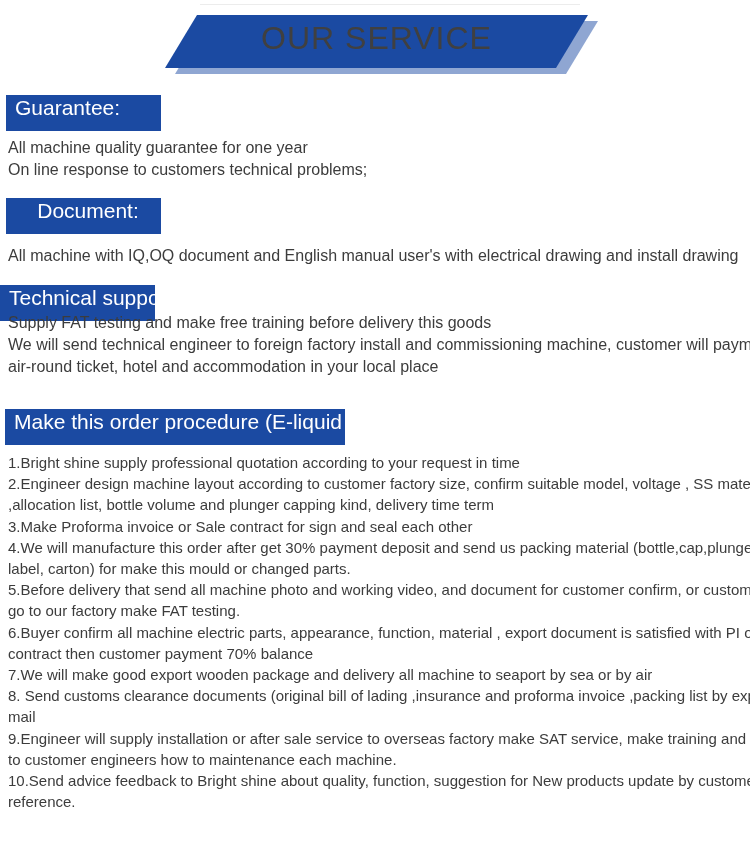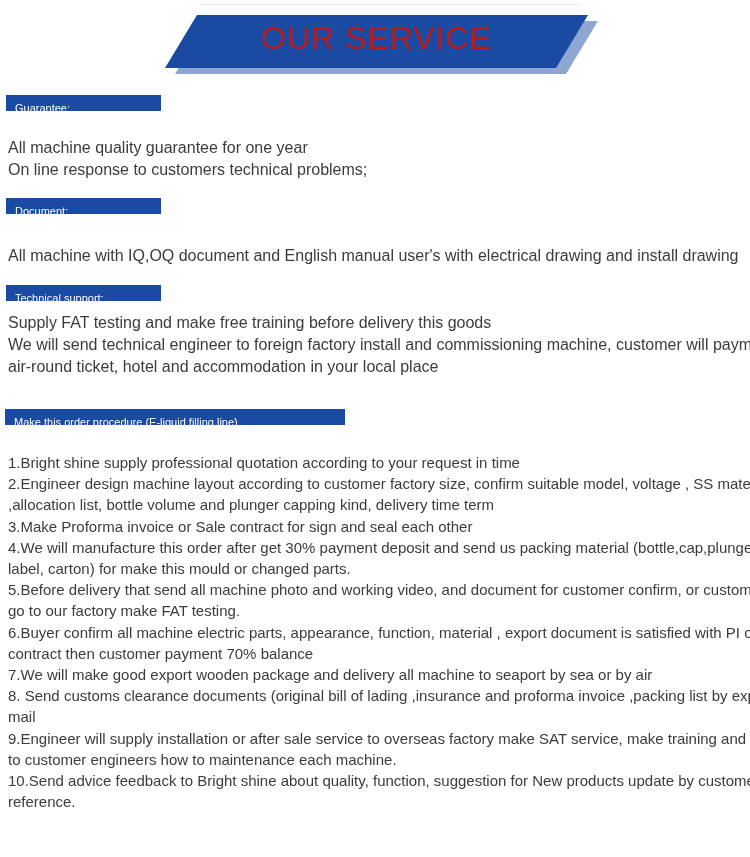--- a/index.html
+++ b/index.html
@@ -25,29 +25,29 @@
     clip-path: polygon(207px 21px, 598px 21px, 566px 74px, 175px 74px);
   }
   .banner-main {
     position: absolute; left: 0; top: 0; width: 750px; height: 85px;
     background: var(--primary-blue, #1b4aa2);
     clip-path: polygon(197px 15px, 588px 15px, 556px 68px, 165px 68px);
   }
   .banner-title {
     position: absolute; left: 181px; top: 15px; width: 391px; height: 47px;
     display: flex; align-items: center; justify-content: center;
-    color: #b91c1c; font-size: 32px; letter-spacing: 1px;
+    color: #404040; font-size: 32px; letter-spacing: 1px;
     white-space: nowrap;
   }
   .section-bar {
     position: absolute;
-    height: 16px; line-height: 26px;
+    height: 36px; line-height: 26px;
     background: var(--primary-blue, #1b4aa2);
     color: #ffffff;
-    font-size: 11px;
+    font-size: 21px;
     padding-left: 9px;
     box-sizing: border-box;
     white-space: nowrap;
   }
   .section-body {
     position: absolute;
     left: 8px;
     font-size: 16px;
     line-height: 22px;
     white-space: pre;
@@ -69,29 +69,29 @@
   <div class="banner-wrap">
     <div class="banner-shadow"></div>
     <div class="banner-main"></div>
     <div class="banner-title">OUR SERVICE</div>
   </div>
 
   <div class="section-bar" style="left:6px; top:95px; width:155px;">Guarantee:</div>
   <div class="section-body" style="top:137px;">All machine quality guarantee for one year
 On line response to customers technical problems;</div>
 
-  <div class="section-bar" style="left:6px; top:198px; width:155px;">Document:</div>
+  <div class="section-bar" style="left:6px; top:198px; width:155px;text-align:center;">Document:</div>
   <div class="section-body" style="top:245px;text-align:right;">All machine with IQ,OQ document and English manual user's with electrical drawing and install drawing</div>
 
-  <div class="section-bar" style="left:6px; top:285px; width:155px;">Technical support:</div>
+  <div class="section-bar" style="left:0; top:285px; width:155px;">Technical support:</div>
   <div class="section-body" style="top:312px;">Supply FAT testing and make free training before delivery this goods
 We will send technical engineer to foreign factory install and commissioning machine, customer will payment
 air-round ticket, hotel and accommodation in your local place</div>
 
-  <div class="section-bar" style="left:5px; top:409px; width:340px;text-decoration:underline;">Make this order procedure (E-liquid filling line)</div>
+  <div class="section-bar" style="left:5px; top:409px; width:340px;">Make this order procedure (E-liquid filling line)</div>
 
   <div class="steps">
     <div class="step">1.Bright shine supply professional quotation according to your request in time</div>
     <div class="step">2.Engineer design machine layout according to customer factory size, confirm suitable model, voltage , SS material
 ,allocation list, bottle volume and plunger capping kind, delivery time term</div>
     <div class="step">3.Make Proforma invoice or Sale contract for sign and seal each other</div>
     <div class="step">4.We will manufacture this order after get 30% payment deposit and send us packing material (bottle,cap,plunger,
 label, carton) for make this mould or changed parts.</div>
     <div class="step">5.Before delivery that send all machine photo and working video, and document for customer confirm, or customer will
 go to our factory make FAT testing.</div>

